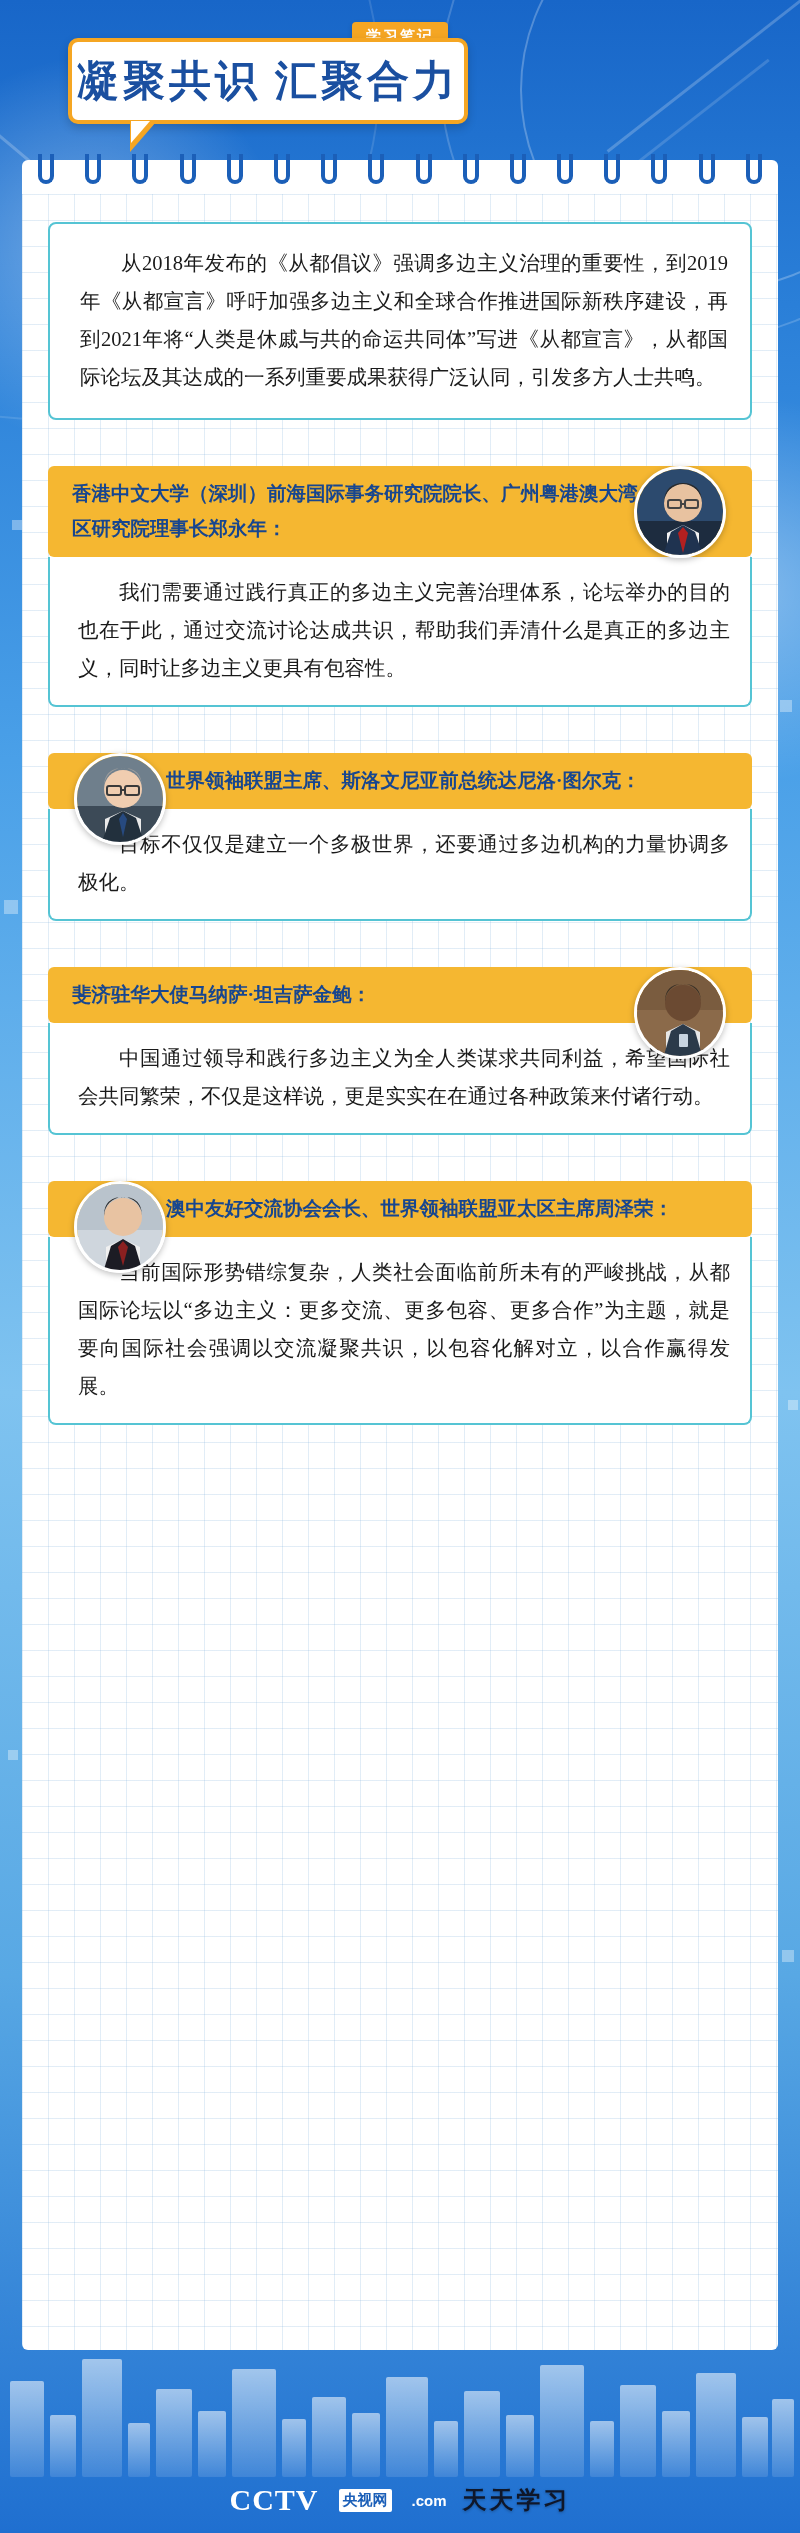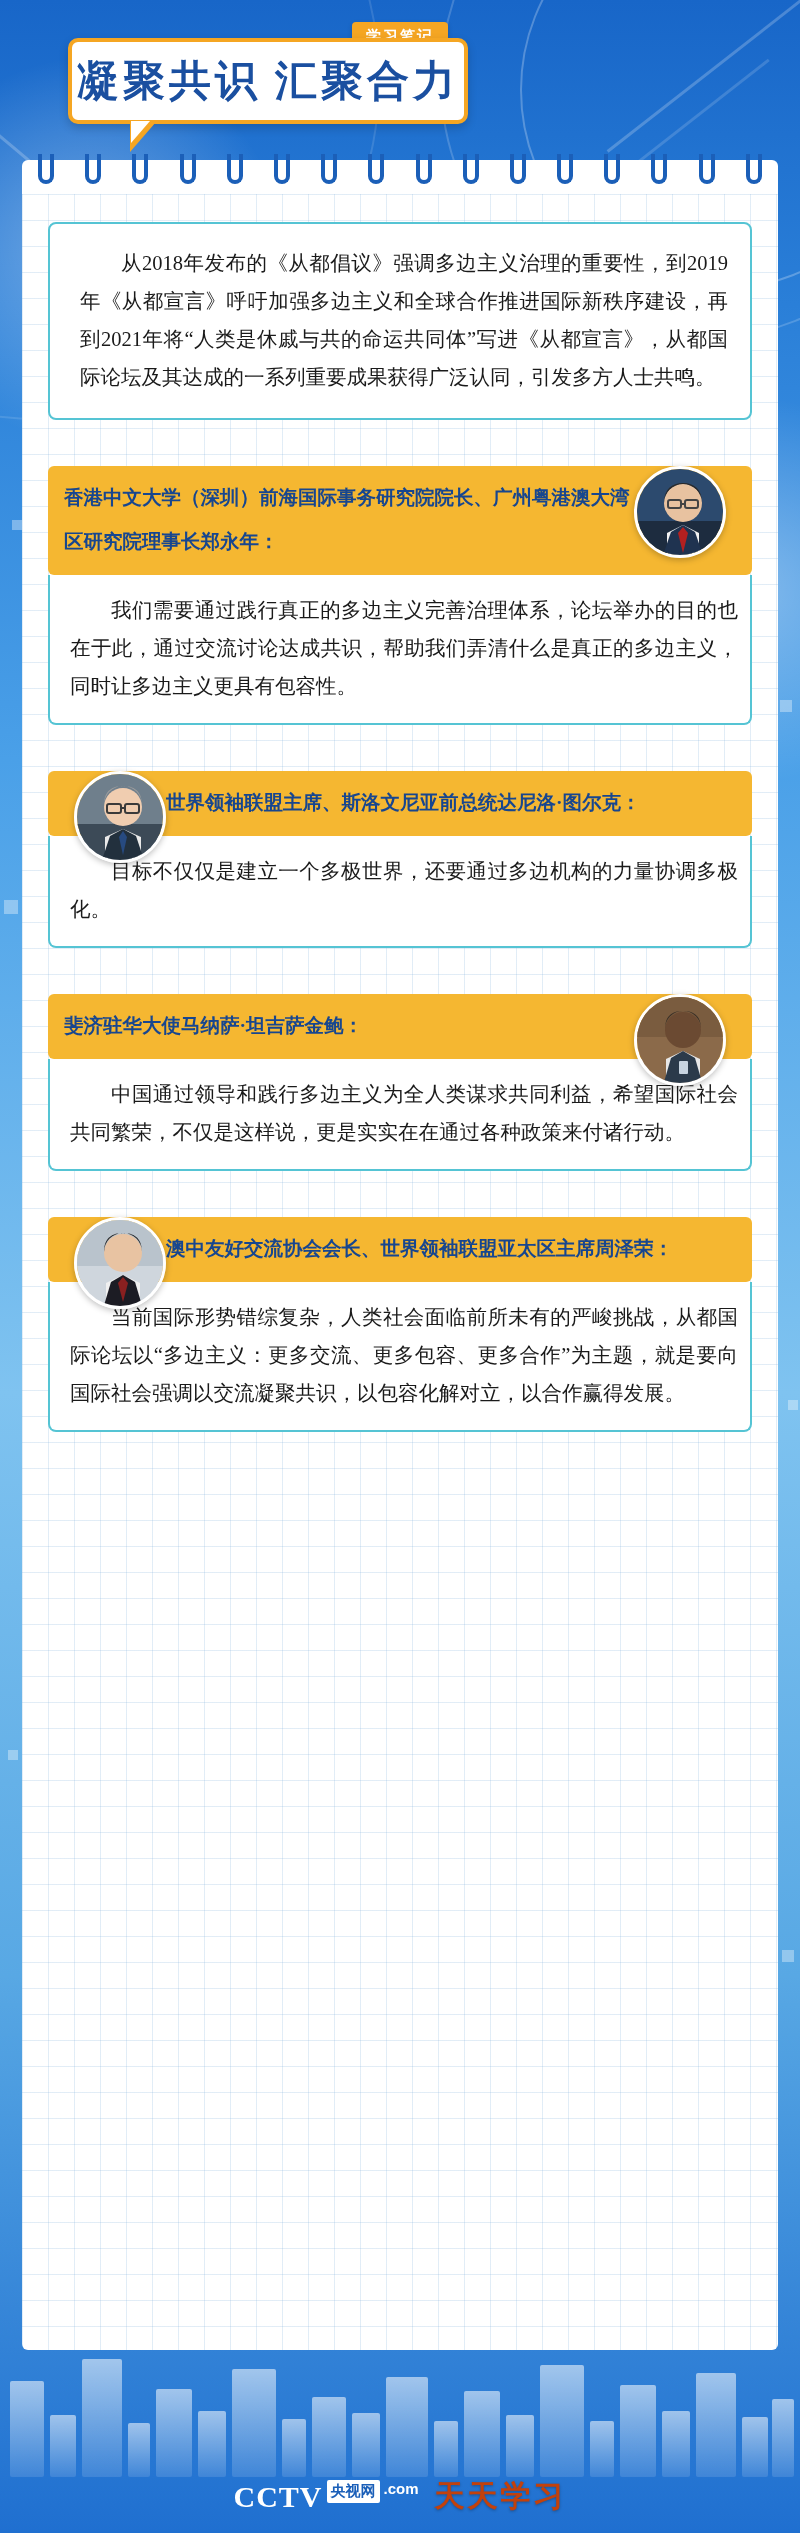--- a/index.html
+++ b/index.html
@@ -145,73 +145,73 @@
     box-shadow: 0 2px 6px rgba(0,0,0,.25);
     overflow: hidden;
     z-index: 3;
   }
   .portrait.right { right: 26px; }
   .portrait.left { left: 26px; }
 
   .name-bar {
     background: #f5b731;
     border-radius: 6px;
-    padding: 10px 16px 11px;
+    padding: 10px 24px 11px;
     color: #17468f;
     font-family: "Liberation Serif", "DejaVu Serif", serif;
     font-size: 19.5px;
-    line-height: 44px;
+    line-height: 35px;
     font-weight: bold;
     position: relative;
     z-index: 2;
   }
   .name-bar.pad-right { padding-right: 110px; }
   .name-bar.pad-left { padding-left: 118px; }
   .quote-card {
     border: 2px solid #55c4d4;
     border-top: none;
     border-radius: 0 0 8px 8px;
     background: #ffffff;
-    padding: 16px 12px 18px;
+    padding: 16px 20px 18px;
   }
 
   .mt-top { margin-top: 46px; }
 
   
   .footer {
     position: absolute; left: 0; right: 0; bottom: 0; height: 190px;
     overflow: hidden;
   }
   .city { position: absolute; bottom: 56px; left: 0; right: 0; height: 130px; }
   .bld {
     position: absolute; bottom: 0;
     background: linear-gradient(180deg, rgba(255,255,255,0.55), rgba(255,255,255,0.12));
     border-radius: 2px;
   }
   .logo-row {
     position: absolute; bottom: 16px; left: 0; right: 0;
     display: flex; align-items: center; justify-content: center; gap: 16px;
   }
   .cctv-logo {
-    display: flex; align-items: flex-start; gap: 4px;
+    display: flex; align-items: center; gap: 20px;
     font-weight: bold;
     color: #ffffff;
   }
   .cctv-logo .cctv {
     font-size: 30px; letter-spacing: 1px;
     font-family: "Liberation Serif", "DejaVu Serif", serif;
   }
   .cctv-logo .cn {
     font-size: 15px; background: #ffffff; color: #1b5fb8;
     padding: 2px 4px; border-radius: 2px;
   }
   .cctv-logo .com { font-size: 15px; }
   .brand {
     font-family: "Liberation Serif", "DejaVu Serif", serif;
-    font-size: 30px; font-weight: bold; color: #c2410c;
+    font-size: 24px; font-weight: bold; color: #0f172a;
     letter-spacing: 3px;
     text-shadow: 0 1px 3px rgba(0,0,0,.3);
   }
 </style>
 </head>
 <body>
 
 <div class="bg-deco">
   <div class="glow g1"></div>
   <div class="glow g2"></div>

